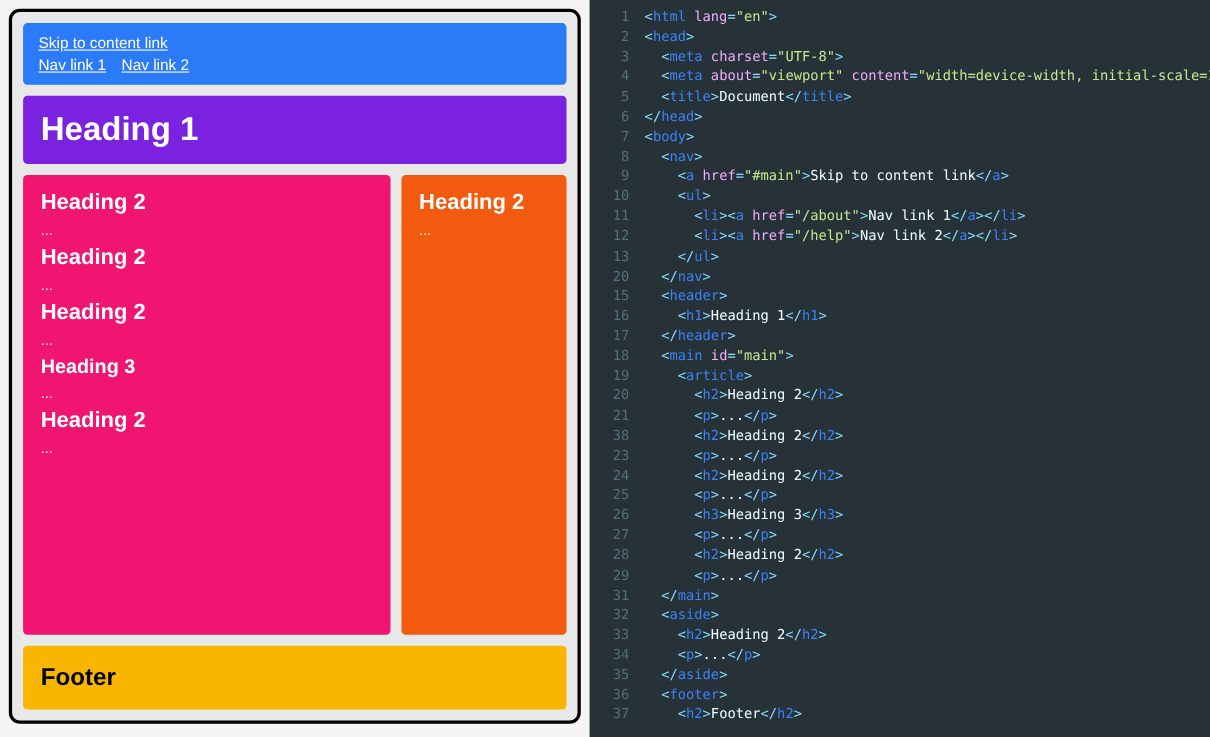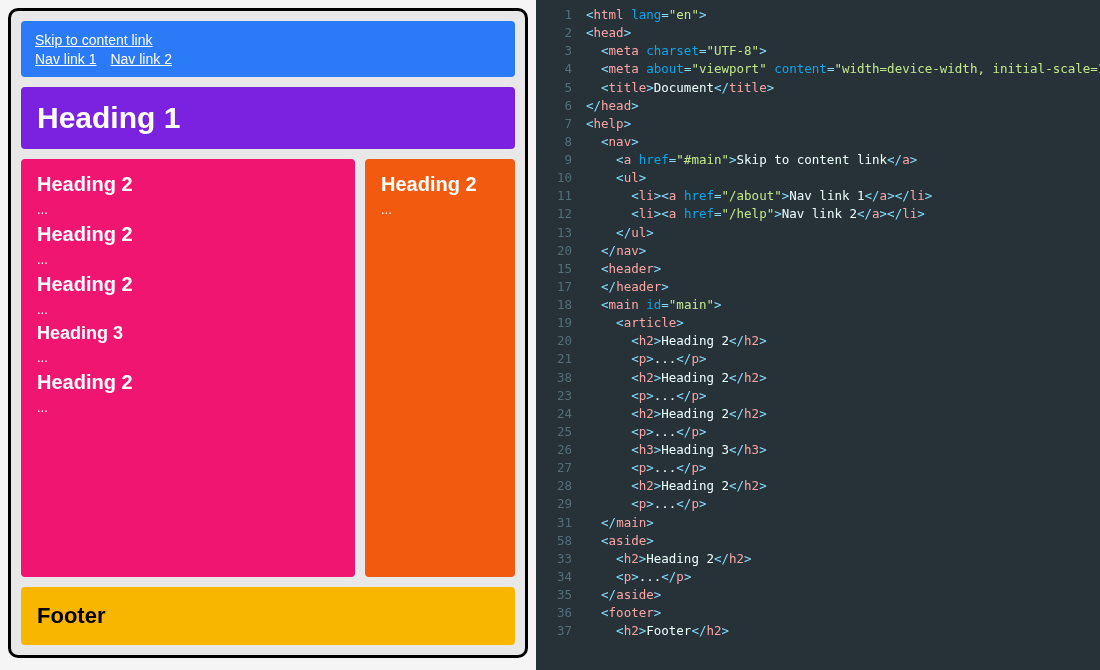--- a/index.html
+++ b/index.html
@@ -75,22 +75,22 @@
   background: #263238;
   color: #c3cee3;
   font-family: "Menlo", "Consolas", monospace;
   font-size: 12.5px;
   line-height: 1.45;
   padding: 6px 8px;
   overflow: hidden;
 }
 .code-line { display: flex; white-space: pre; }
 .ln { width: 28px; text-align: right; color: #546e7a; margin-right: 14px; flex-shrink: 0;}
-.tag { color: #fca5a5; }
-.attr { color: #0ea5e9; }
+.tag { color: #3b82f6; }
+.attr { color: #f0abfc; }
 .str { color: #c3e88d; }
 .txt { color: #eeffff; text-align: center; }
 .br { color: #89ddff; }
 </style>
 </head>
 <body>
 
 <div class="left-pane">
   <div class="nav-block">
     <a href="#">Skip to content link</a>
@@ -125,42 +125,43 @@
   </div>
 </div>
 
 <div class="right-pane" id="code-pane">
     <div class="code-line"><span class="ln">1</span><span><span class="br">&lt;</span><span class="tag">html </span><span class="attr">lang</span><span class="br">=</span><span class="str">"en"</span><span class="br">&gt;</span></span></div>
     <div class="code-line"><span class="ln">2</span><span><span class="br">&lt;</span><span class="tag">head</span><span class="br">&gt;</span></span></div>
     <div class="code-line"><span class="ln">3</span><span>  <span class="br">&lt;</span><span class="tag">meta </span><span class="attr">charset</span><span class="br">=</span><span class="str">"UTF-8"</span><span class="br">&gt;</span></span></div>
     <div class="code-line"><span class="ln">4</span><span>  <span class="br">&lt;</span><span class="tag">meta </span><span class="attr">about</span><span class="br">=</span><span class="str">"viewport"</span><span class="tag"> </span><span class="attr">content</span><span class="br">=</span><span class="str">"width=device-width, initial-scale=1.0"</span></span></div>
     <div class="code-line"><span class="ln">5</span><span>  <span class="br">&lt;</span><span class="tag">title</span><span class="br">&gt;</span><span class="txt">Document</span><span class="br">&lt;/</span><span class="tag">title</span><span class="br">&gt;</span></span></div>
     <div class="code-line"><span class="ln">6</span><span><span class="br">&lt;/</span><span class="tag">head</span><span class="br">&gt;</span></span></div>
-    <div class="code-line"><span class="ln">7</span><span><span class="br">&lt;</span><span class="tag">help</span><span class="br">&gt;</span></span></div>
+    <div class="code-line"><span class="ln">7</span><span><span class="br">&lt;</span><span class="tag">body</span><span class="br">&gt;</span></span></div>
     <div class="code-line"><span class="ln">8</span><span>  <span class="br">&lt;</span><span class="tag">nav</span><span class="br">&gt;</span></span></div>
     <div class="code-line"><span class="ln">9</span><span>    <span class="br">&lt;</span><span class="tag">a </span><span class="attr">href</span><span class="br">=</span><span class="str">"#main"</span><span class="br">&gt;</span><span class="txt">Skip to content link</span><span class="br">&lt;/</span><span class="tag">a</span><span class="br">&gt;</span></span></div>
     <div class="code-line"><span class="ln">10</span><span>    <span class="br">&lt;</span><span class="tag">ul</span><span class="br">&gt;</span></span></div>
     <div class="code-line"><span class="ln">11</span><span>      <span class="br">&lt;</span><span class="tag">li</span><span class="br">&gt;&lt;</span><span class="tag">a </span><span class="attr">href</span><span class="br">=</span><span class="str">"/about"</span><span class="br">&gt;</span><span class="txt">Nav link 1</span><span class="br">&lt;/</span><span class="tag">a</span><span class="br">&gt;&lt;/</span><span class="tag">li</span><span class="br">&gt;</span></span></div>
     <div class="code-line"><span class="ln">12</span><span>      <span class="br">&lt;</span><span class="tag">li</span><span class="br">&gt;&lt;</span><span class="tag">a </span><span class="attr">href</span><span class="br">=</span><span class="str">"/help"</span><span class="br">&gt;</span><span class="txt">Nav link 2</span><span class="br">&lt;/</span><span class="tag">a</span><span class="br">&gt;&lt;/</span><span class="tag">li</span><span class="br">&gt;</span></span></div>
     <div class="code-line"><span class="ln">13</span><span>    <span class="br">&lt;/</span><span class="tag">ul</span><span class="br">&gt;</span></span></div>
     <div class="code-line"><span class="ln">20</span><span>  <span class="br">&lt;/</span><span class="tag">nav</span><span class="br">&gt;</span></span></div>
     <div class="code-line"><span class="ln">15</span><span>  <span class="br">&lt;</span><span class="tag">header</span><span class="br">&gt;</span></span></div>
+    <div class="code-line"><span class="ln">16</span><span>    <span class="br">&lt;</span><span class="tag">h1</span><span class="br">&gt;</span><span class="txt">Heading 1</span><span class="br">&lt;/</span><span class="tag">h1</span><span class="br">&gt;</span></span></div>
     <div class="code-line"><span class="ln">17</span><span>  <span class="br">&lt;/</span><span class="tag">header</span><span class="br">&gt;</span></span></div>
     <div class="code-line"><span class="ln">18</span><span>  <span class="br">&lt;</span><span class="tag">main </span><span class="attr">id</span><span class="br">=</span><span class="str">"main"</span><span class="br">&gt;</span></span></div>
     <div class="code-line"><span class="ln">19</span><span>    <span class="br">&lt;</span><span class="tag">article</span><span class="br">&gt;</span></span></div>
     <div class="code-line"><span class="ln">20</span><span>      <span class="br">&lt;</span><span class="tag">h2</span><span class="br">&gt;</span><span class="txt">Heading 2</span><span class="br">&lt;/</span><span class="tag">h2</span><span class="br">&gt;</span></span></div>
     <div class="code-line"><span class="ln">21</span><span>      <span class="br">&lt;</span><span class="tag">p</span><span class="br">&gt;</span><span class="txt">...</span><span class="br">&lt;/</span><span class="tag">p</span><span class="br">&gt;</span></span></div>
     <div class="code-line"><span class="ln">38</span><span>      <span class="br">&lt;</span><span class="tag">h2</span><span class="br">&gt;</span><span class="txt">Heading 2</span><span class="br">&lt;/</span><span class="tag">h2</span><span class="br">&gt;</span></span></div>
     <div class="code-line"><span class="ln">23</span><span>      <span class="br">&lt;</span><span class="tag">p</span><span class="br">&gt;</span><span class="txt">...</span><span class="br">&lt;/</span><span class="tag">p</span><span class="br">&gt;</span></span></div>
     <div class="code-line"><span class="ln">24</span><span>      <span class="br">&lt;</span><span class="tag">h2</span><span class="br">&gt;</span><span class="txt">Heading 2</span><span class="br">&lt;/</span><span class="tag">h2</span><span class="br">&gt;</span></span></div>
     <div class="code-line"><span class="ln">25</span><span>      <span class="br">&lt;</span><span class="tag">p</span><span class="br">&gt;</span><span class="txt">...</span><span class="br">&lt;/</span><span class="tag">p</span><span class="br">&gt;</span></span></div>
     <div class="code-line"><span class="ln">26</span><span>      <span class="br">&lt;</span><span class="tag">h3</span><span class="br">&gt;</span><span class="txt">Heading 3</span><span class="br">&lt;/</span><span class="tag">h3</span><span class="br">&gt;</span></span></div>
     <div class="code-line"><span class="ln">27</span><span>      <span class="br">&lt;</span><span class="tag">p</span><span class="br">&gt;</span><span class="txt">...</span><span class="br">&lt;/</span><span class="tag">p</span><span class="br">&gt;</span></span></div>
     <div class="code-line"><span class="ln">28</span><span>      <span class="br">&lt;</span><span class="tag">h2</span><span class="br">&gt;</span><span class="txt">Heading 2</span><span class="br">&lt;/</span><span class="tag">h2</span><span class="br">&gt;</span></span></div>
     <div class="code-line"><span class="ln">29</span><span>      <span class="br">&lt;</span><span class="tag">p</span><span class="br">&gt;</span><span class="txt">...</span><span class="br">&lt;/</span><span class="tag">p</span><span class="br">&gt;</span></span></div>
     <div class="code-line"><span class="ln">31</span><span>  <span class="br">&lt;/</span><span class="tag">main</span><span class="br">&gt;</span></span></div>
-    <div class="code-line"><span class="ln">58</span><span>  <span class="br">&lt;</span><span class="tag">aside</span><span class="br">&gt;</span></span></div>
+    <div class="code-line"><span class="ln">32</span><span>  <span class="br">&lt;</span><span class="tag">aside</span><span class="br">&gt;</span></span></div>
     <div class="code-line"><span class="ln">33</span><span>    <span class="br">&lt;</span><span class="tag">h2</span><span class="br">&gt;</span><span class="txt">Heading 2</span><span class="br">&lt;/</span><span class="tag">h2</span><span class="br">&gt;</span></span></div>
     <div class="code-line"><span class="ln">34</span><span>    <span class="br">&lt;</span><span class="tag">p</span><span class="br">&gt;</span><span class="txt">...</span><span class="br">&lt;/</span><span class="tag">p</span><span class="br">&gt;</span></span></div>
     <div class="code-line"><span class="ln">35</span><span>  <span class="br">&lt;/</span><span class="tag">aside</span><span class="br">&gt;</span></span></div>
     <div class="code-line"><span class="ln">36</span><span>  <span class="br">&lt;</span><span class="tag">footer</span><span class="br">&gt;</span></span></div>
     <div class="code-line"><span class="ln">37</span><span>    <span class="br">&lt;</span><span class="tag">h2</span><span class="br">&gt;</span><span class="txt">Footer</span><span class="br">&lt;/</span><span class="tag">h2</span><span class="br">&gt;</span></span></div>
   </div>
 
 </body></html>

